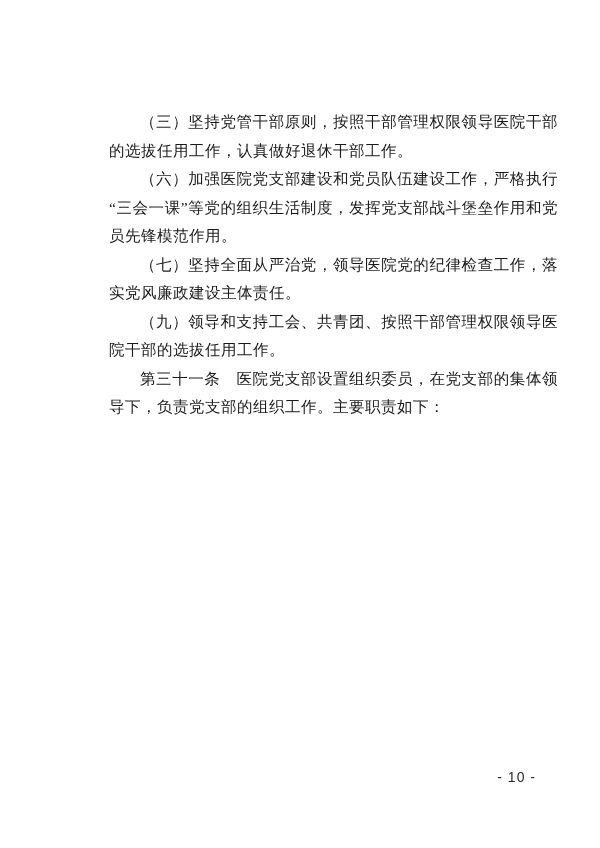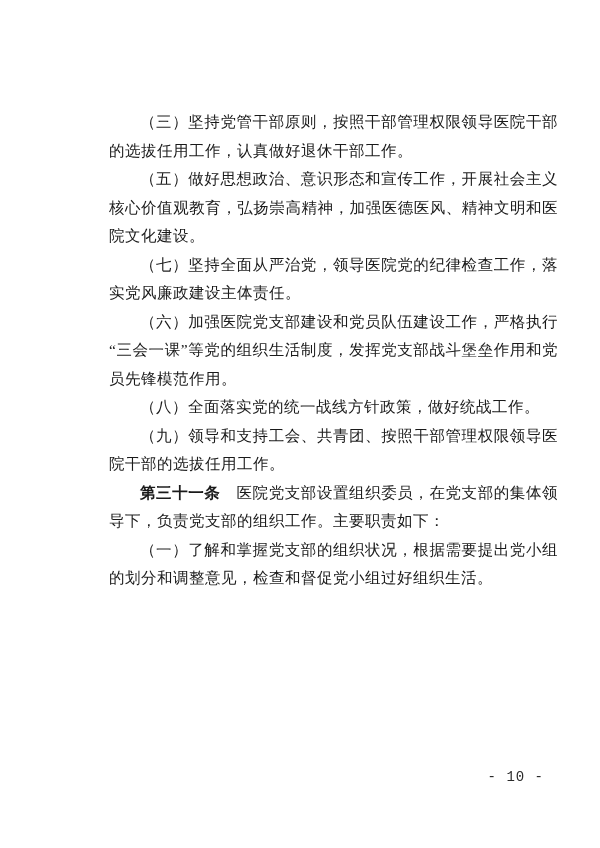--- a/index.html
+++ b/index.html
@@ -33,52 +33,49 @@
     padding: 0;
     font-size: 15.5px;
     line-height: 28.5px;
     text-align: justify;
     text-justify: inter-ideograph;
     text-indent: 2em;
     letter-spacing: 0.5px;
     color: #1a1a1a;
   }
   .article-lead {
-    font-weight: bold;
+    font-weight: normal;
   }
   .page-number {
     position: absolute;
     top: 769px;
-    right: 92px;
+    right: 100px;
     font-size: 14px;
     letter-spacing: 1px;
     color: #2a2a2a;
-    font-family: Liberation Mono, monospace;
+    font-family: Liberation Sans, sans-serif;
   }
 </style>
 </head>
 <body>
 
 <div class="page">
   <div class="content">
 
     <p class="para"><span class="article-lead"></span><span>（三）坚持党管干部原则，按照干部管理权限领导医院干部的选拔任用工作，认真做好退休干部工作。</span></p>
 
 
-    <p class="para"><span class="article-lead"></span><span>（五）做好思想政治、意识形态和宣传工作，开展社会主义核心价值观教育，弘扬崇高精神，加强医德医风、精神文明和医院文化建设。</span></p>
+
+    <p class="para"><span class="article-lead"></span><span>（六）加强医院党支部建设和党员队伍建设工作，严格执行“三会一课”等党的组织生活制度，发挥党支部战斗堡垒作用和党员先锋模范作用。</span></p>
 
     <p class="para"><span class="article-lead"></span><span>（七）坚持全面从严治党，领导医院党的纪律检查工作，落实党风廉政建设主体责任。</span></p>
 
-    <p class="para"><span class="article-lead"></span><span>（六）加强医院党支部建设和党员队伍建设工作，严格执行“三会一课”等党的组织生活制度，发挥党支部战斗堡垒作用和党员先锋模范作用。</span></p>
-
-    <p class="para"><span class="article-lead"></span><span>（八）全面落实党的统一战线方针政策，做好统战工作。</span></p>
 
     <p class="para"><span class="article-lead"></span><span>（九）领导和支持工会、共青团、按照干部管理权限领导医院干部的选拔任用工作。</span></p>
 
     <p class="para"><span class="article-lead">第三十一条</span><span>　医院党支部设置组织委员，在党支部的集体领导下，负责党支部的组织工作。主要职责如下：</span></p>
 
-    <p class="para"><span class="article-lead"></span><span>（一）了解和掌握党支部的组织状况，根据需要提出党小组的划分和调整意见，检查和督促党小组过好组织生活。</span></p>
 
 
   </div>
 
   <div class="page-number">- 10 -</div>
 </div>
 
 </body></html>

